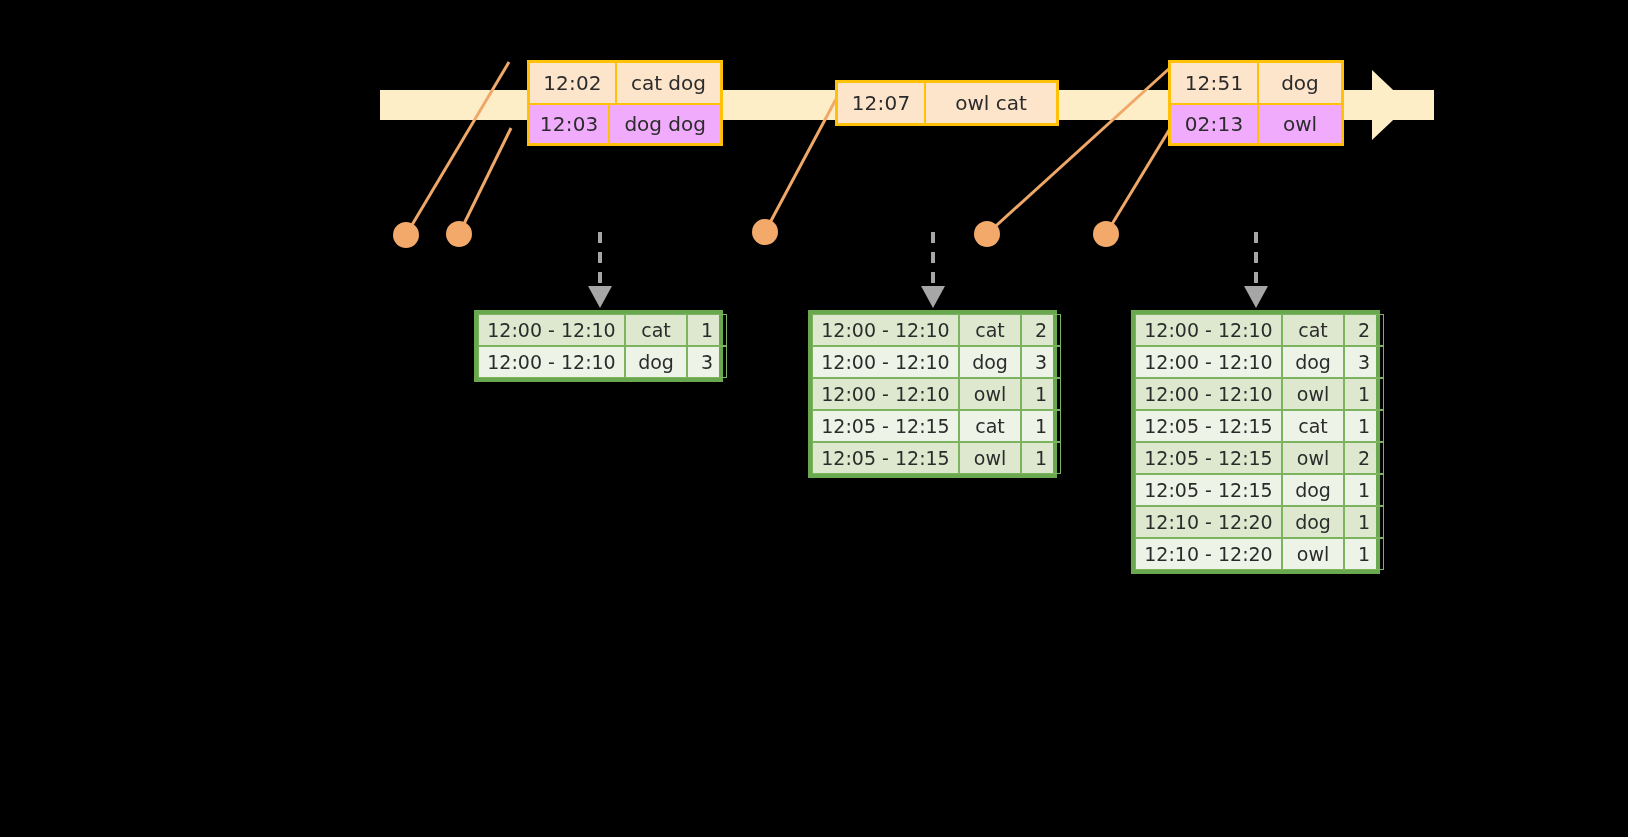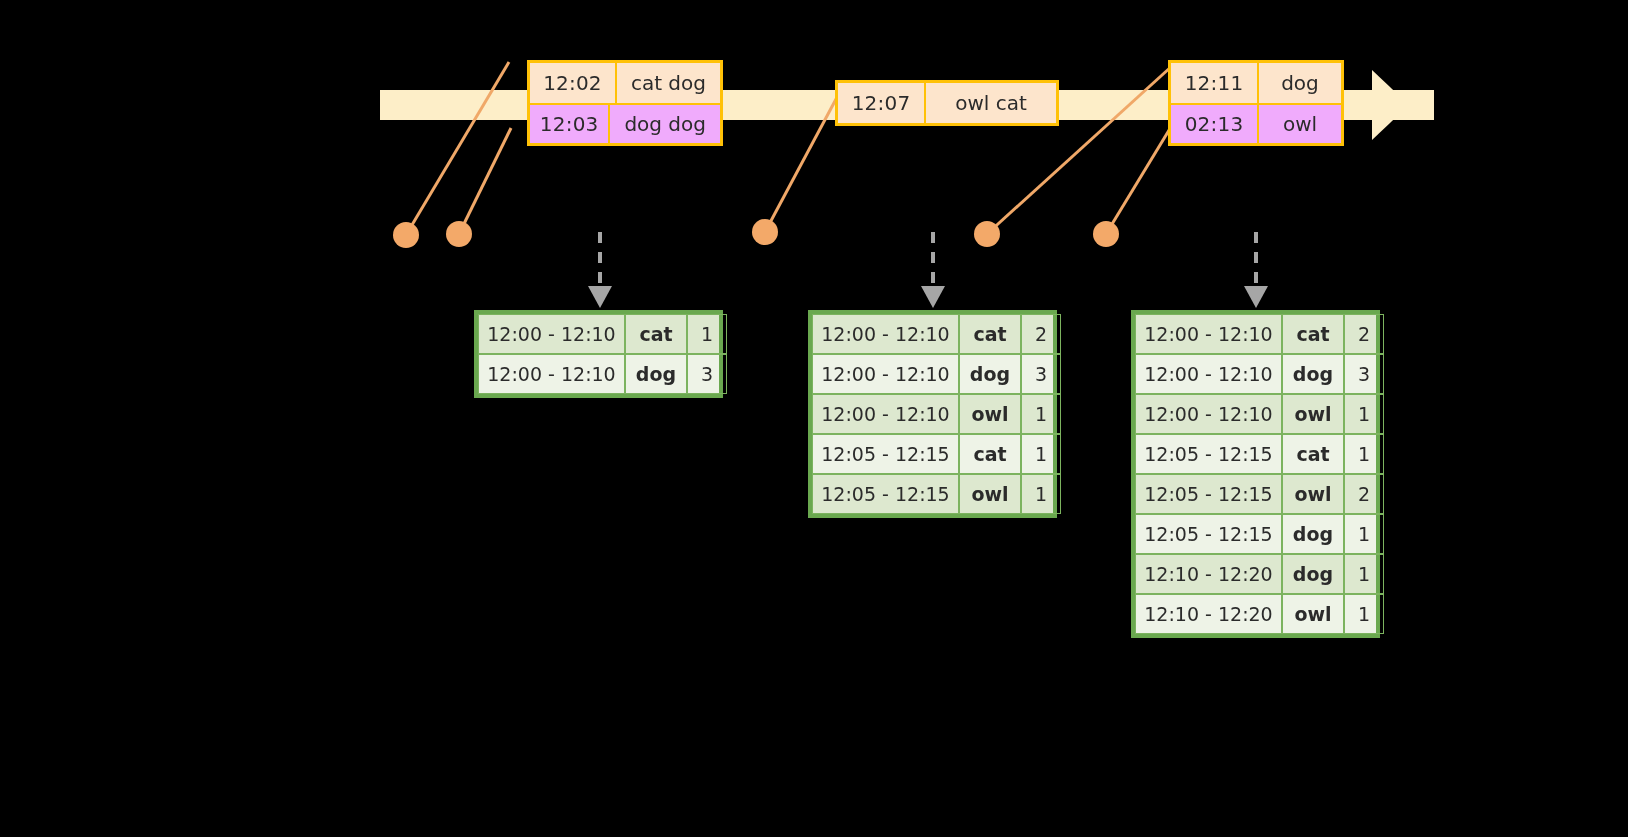--- a/index.html
+++ b/index.html
@@ -88,37 +88,37 @@
   
   .result-table {
     position: absolute;
     border: 4px solid #6aa84f;
     box-sizing: border-box;
     background: #e7efdd;
   }
   .res-row {
     display: flex;
     flex-direction: row;
-    height: 40px;
+    height: 32px;
     box-sizing: border-box;
   }
   .res-row.shade { background: #dde8cf; }
   .res-row.light { background: #eef3e7; }
   .res-cell {
     box-sizing: border-box;
     display: flex;
     align-items: center;
     justify-content: center;
     font-size: 19px;
     color: #2b2b2b;
     border: 1.5px solid #7cb35f;
     white-space: nowrap;
   }
   .res-window { flex: 0 0 auto; }
-  .res-key    { flex: 0 0 62px; font-weight: bold; }
+  .res-key    { flex: 0 0 62px; }
   .res-count  { flex: 0 0 40px; }
 
   #table-1 { left: 474px; top: 310px; width: 249px; }
   #table-1 .res-window { width: 147px; }
   #table-2 { left: 808px; top: 310px; width: 249px; }
   #table-2 .res-window { width: 147px; }
   #table-3 { left: 1131px; top: 310px; width: 249px; }
   #table-3 .res-window { width: 147px; }
 
   .dot { pointer-events: auto; }
@@ -174,21 +174,21 @@
 
   <div class="msg-box" id="box-b">
     <div class="msg-row shade">
       <div class="msg-time">12:07</div>
       <div class="msg-text">owl cat</div>
     </div>
   </div>
 
   <div class="msg-box" id="box-c">
     <div class="msg-row shade">
-      <div class="msg-time">12:11</div>
+      <div class="msg-time">12:51</div>
       <div class="msg-text">dog</div>
     </div>
     <div class="msg-row light">
       <div class="msg-time">02:13</div>
       <div class="msg-text">owl</div>
     </div>
   </div>
 
   <div class="result-table" id="table-1">
       <div class="res-row shade">

